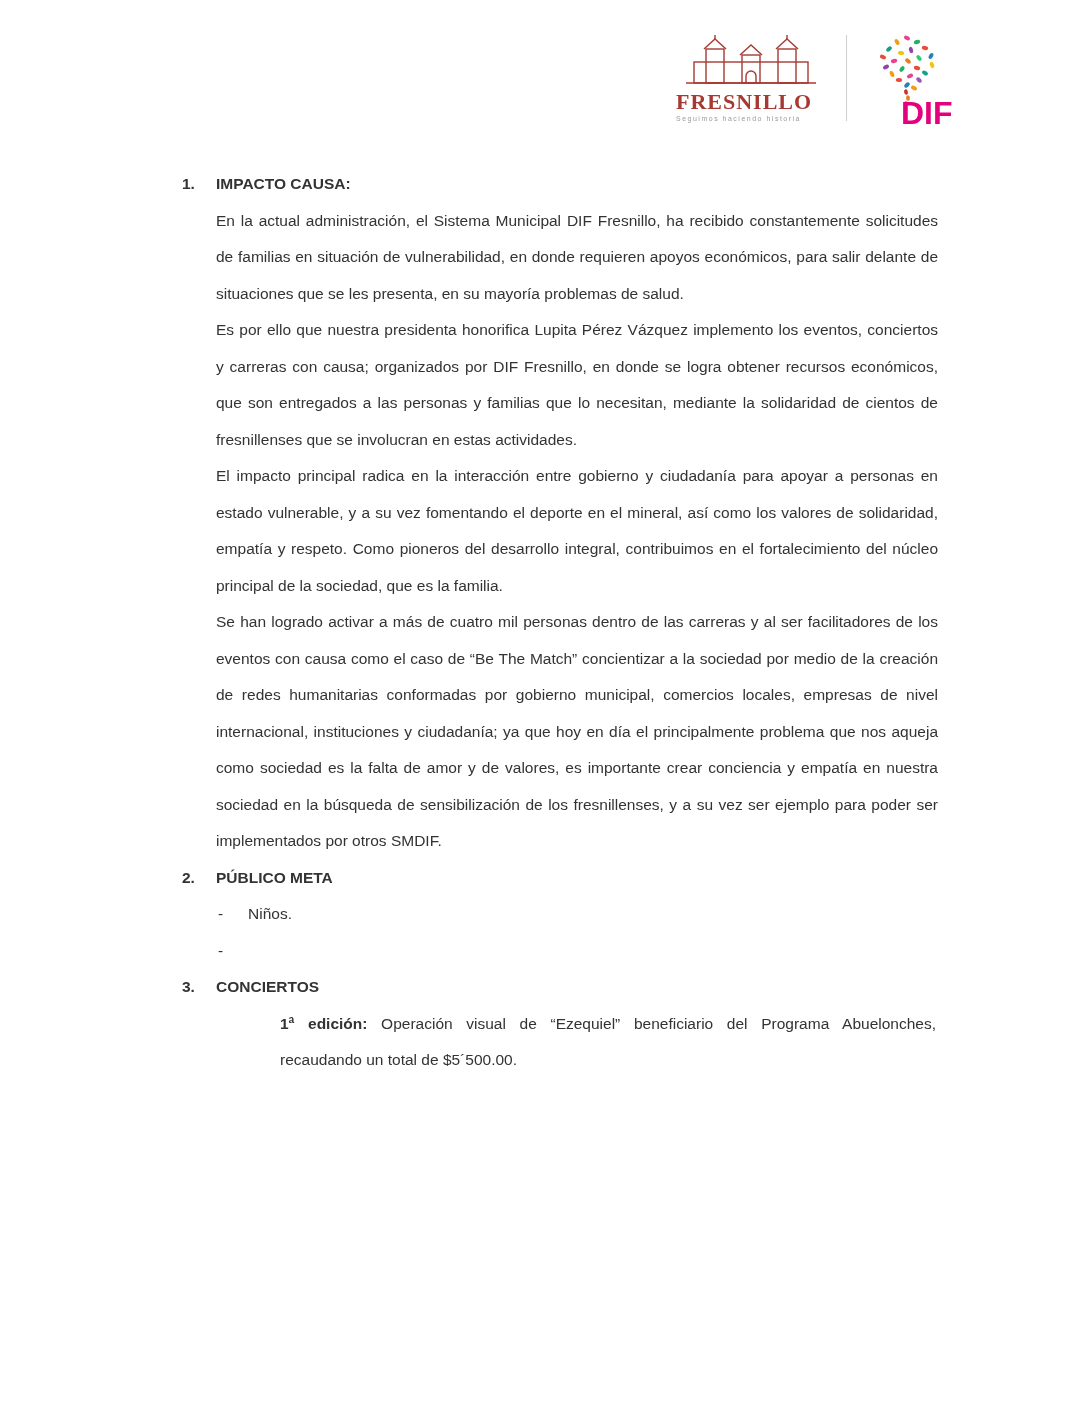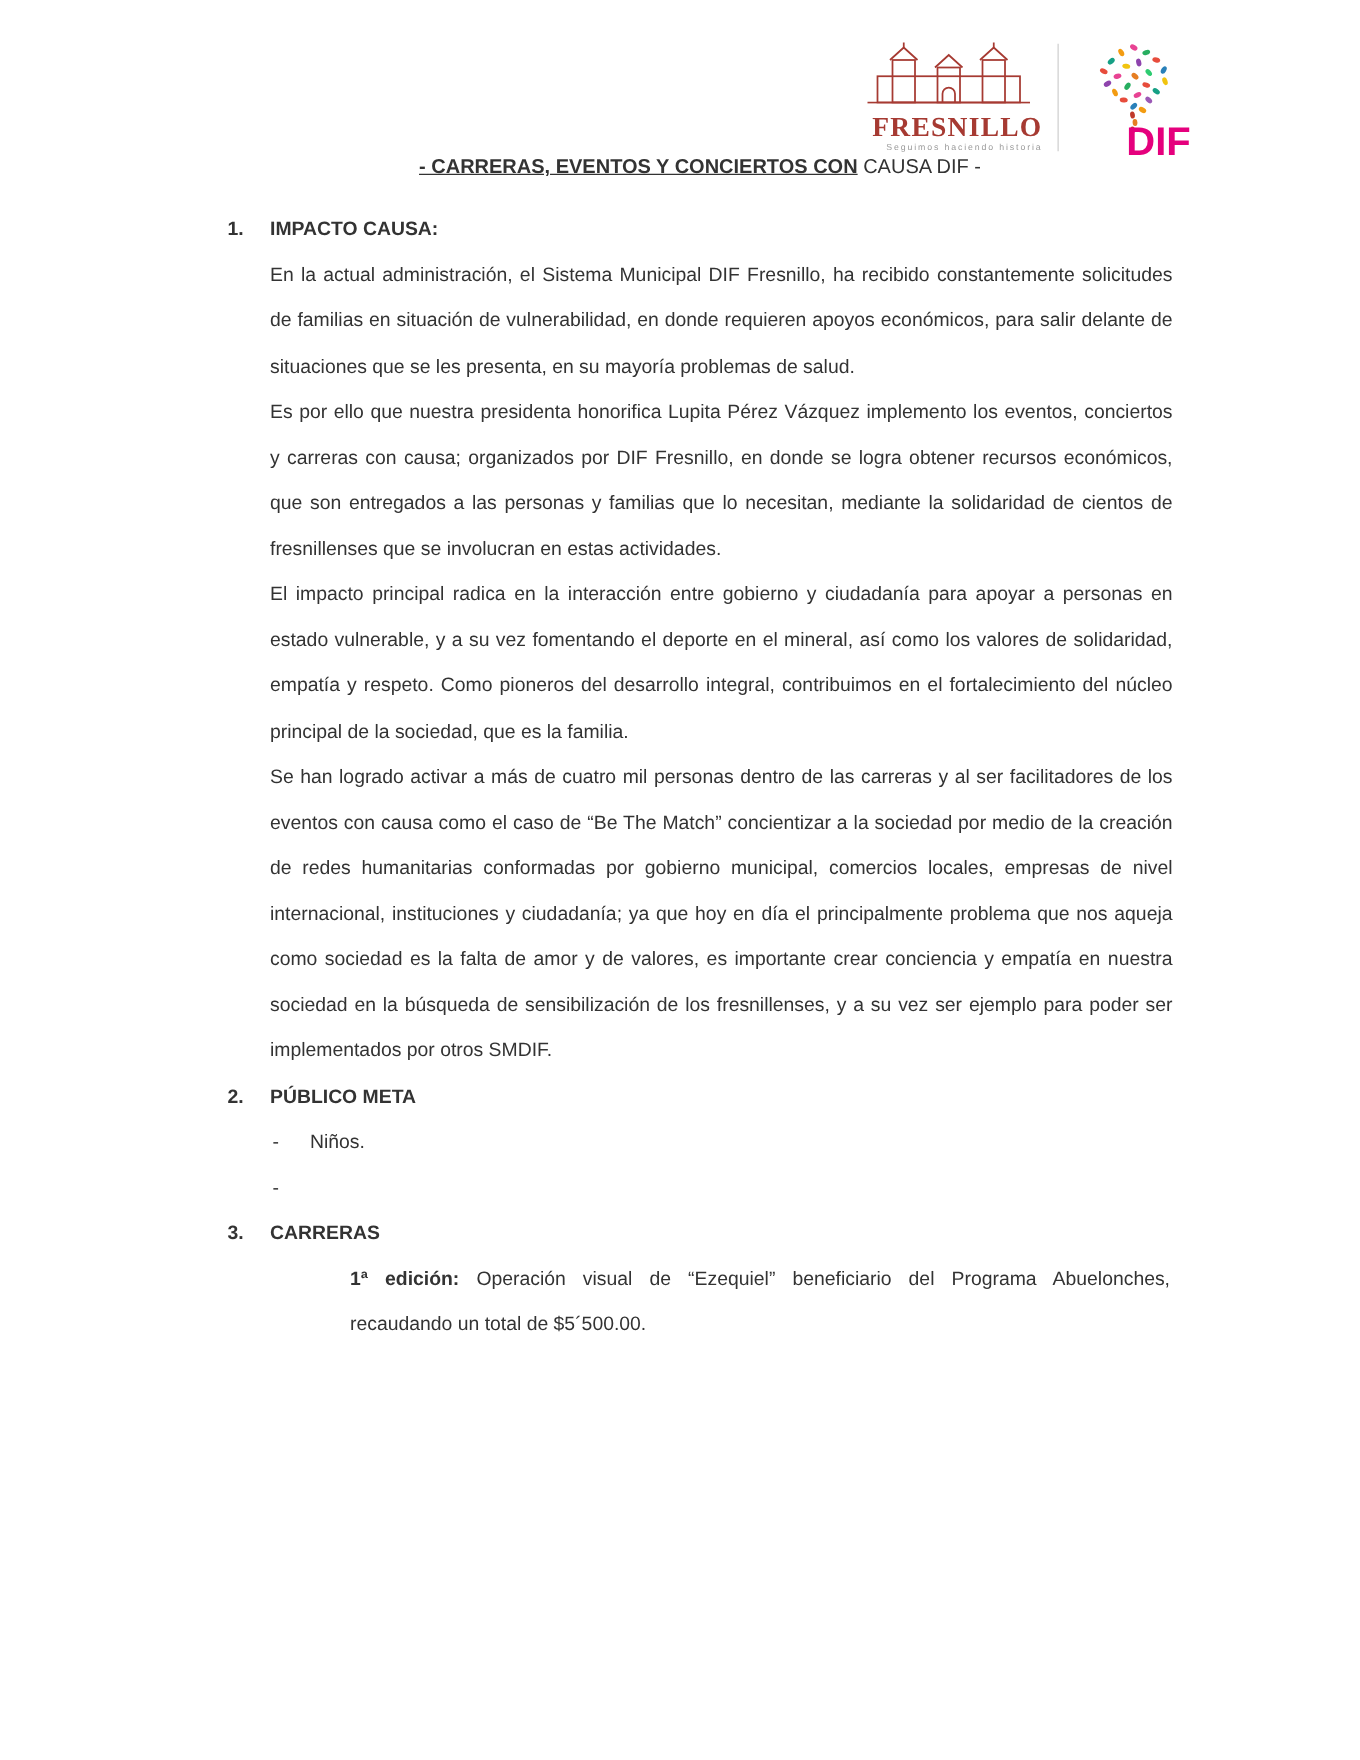--- a/index.html
+++ b/index.html
@@ -9,21 +9,21 @@
     background:#ffffff;
     font-family:"Liberation Sans",sans-serif;
     color:#333333;
     overflow:hidden;
   }
   
   .logos{
     position:absolute;top:28px;left:676px;
     display:flex;align-items:center;
   }
-  .fresnillo{width:158px;text-align:right;}
+  .fresnillo{width:158px;text-align:left;}
   .fres-name{
     font-family:"Liberation Serif",serif;
     font-weight:bold;font-size:22px;letter-spacing:1px;
     color:#a63a32;line-height:24px;margin-top:2px;
   }
   .fres-tag{
     font-size:7px;color:#9a9a9a;letter-spacing:1.5px;line-height:9px;
   }
   .logo-divider{
     width:1px;height:86px;background:#cfcfcf;margin:0 14px 0 12px;
@@ -109,21 +109,20 @@
           <ellipse cx="53" cy="60" rx="3.2" ry="2" fill="#f39c12" transform="rotate(30 53 60)"></ellipse>
           <ellipse cx="45" cy="64" rx="2.8" ry="1.9" fill="#c0392b" transform="rotate(80 45 64)"></ellipse>
           <ellipse cx="47" cy="70" rx="2.8" ry="1.9" fill="#e67e22" transform="rotate(85 47 70)"></ellipse>
           <ellipse cx="45" cy="76" rx="2.8" ry="1.9" fill="#c0392b" transform="rotate(88 45 76)"></ellipse>
         </g>
         <text x="40" y="96" font-size="32" font-weight="bold" fill="#e5007d" font-family="&quot;Liberation Sans&quot;, sans-serif">DIF</text>
       </svg>
     </div>
   </header>
 
-  <h1 class="title"><span class="t-bold">- CARRERAS, EVENTOS Y CONCIERTOS CON</span><span> CAUSA DIF -</span></h1>
 
   <main class="content">
 
     <p class="sec-head">
       <span class="sec-num">1.</span>
       <span>IMPACTO CAUSA:</span>
     </p>
     <p class="para">En la actual administración, el Sistema Municipal DIF Fresnillo, ha recibido constantemente solicitudes de familias en situación de vulnerabilidad, en donde requieren apoyos económicos, para salir delante de situaciones que se les presenta, en su mayoría problemas de salud.</p>
     <p class="para">Es por ello que nuestra presidenta honorifica Lupita Pérez Vázquez implemento los eventos, conciertos y carreras con causa; organizados por DIF Fresnillo, en donde se logra obtener recursos económicos, que son entregados a las personas y familias que lo necesitan, mediante la solidaridad de cientos de fresnillenses que se involucran en estas actividades.</p>
     <p class="para">El impacto principal radica en la interacción entre gobierno y ciudadanía para apoyar a personas en estado vulnerable, y a su vez fomentando el deporte en el mineral, así como los valores de solidaridad, empatía y respeto. Como pioneros del desarrollo integral, contribuimos en el fortalecimiento del núcleo principal de la sociedad, que es la familia.</p>
@@ -136,18 +135,18 @@
     <div class="bullet">
       <span class="b-marker">-</span>
       <span>Niños.</span>
     </div>
     <div class="bullet">
       <span class="b-marker">-</span>
     </div>
 
     <p class="sec-head">
       <span class="sec-num">3.</span>
-      <span>CARRERAS</span>
+      <span>CONCIERTOS</span>
     </p>
     <p class="edition"><strong>1ª edición:</strong><span> Operación visual de “Ezequiel” beneficiario del Programa Abuelonches, recaudando un total de $5´500.00.</span></p>
 
   </main>
 </div>
 
 </body></html>

